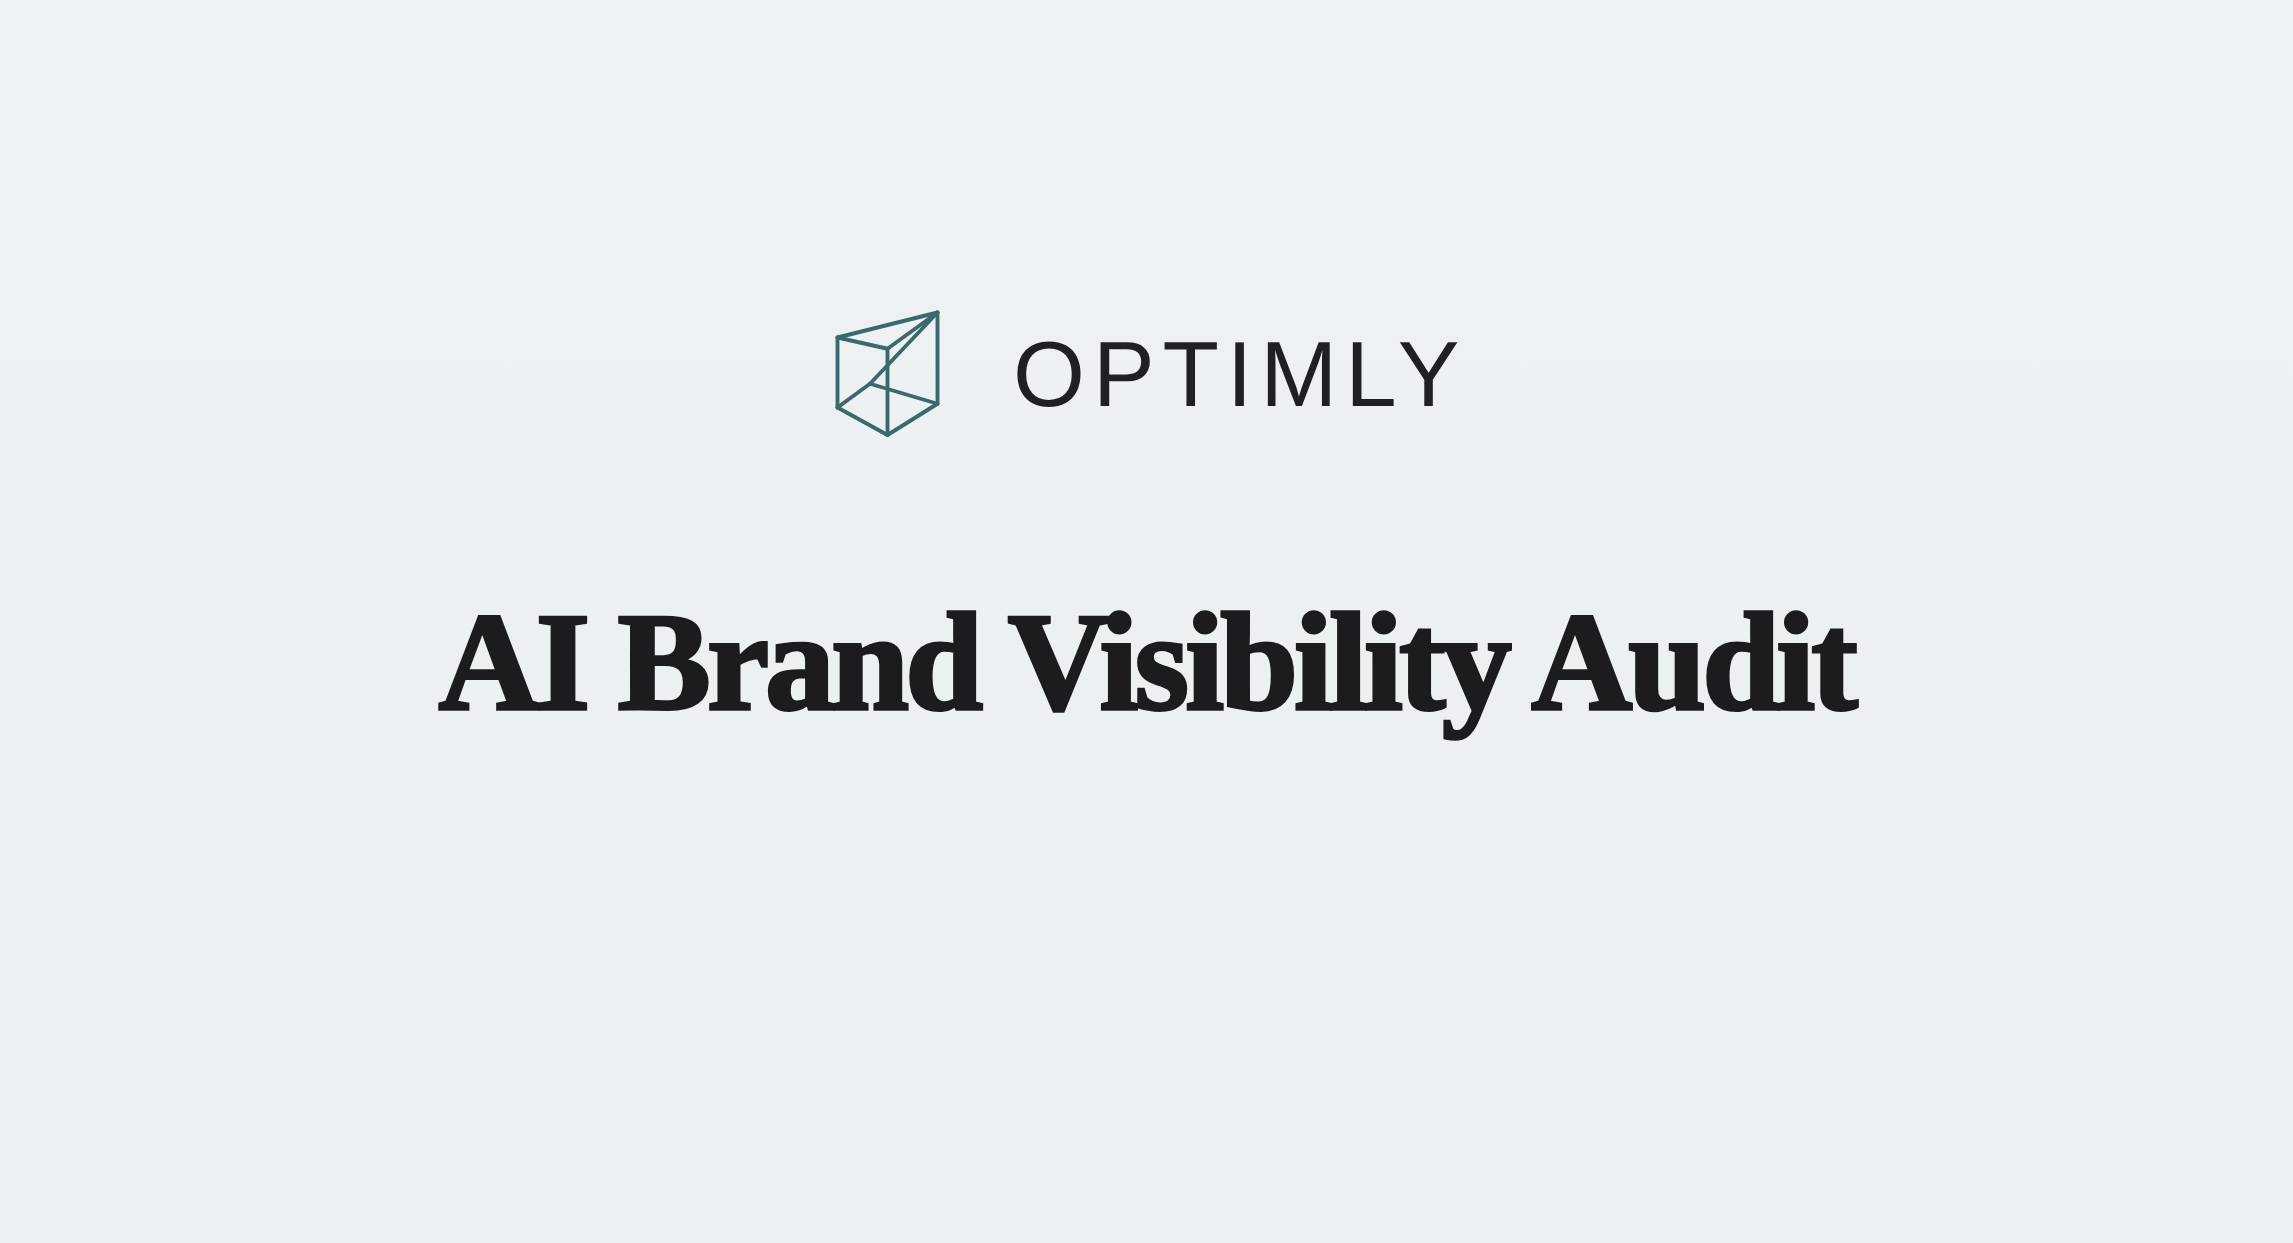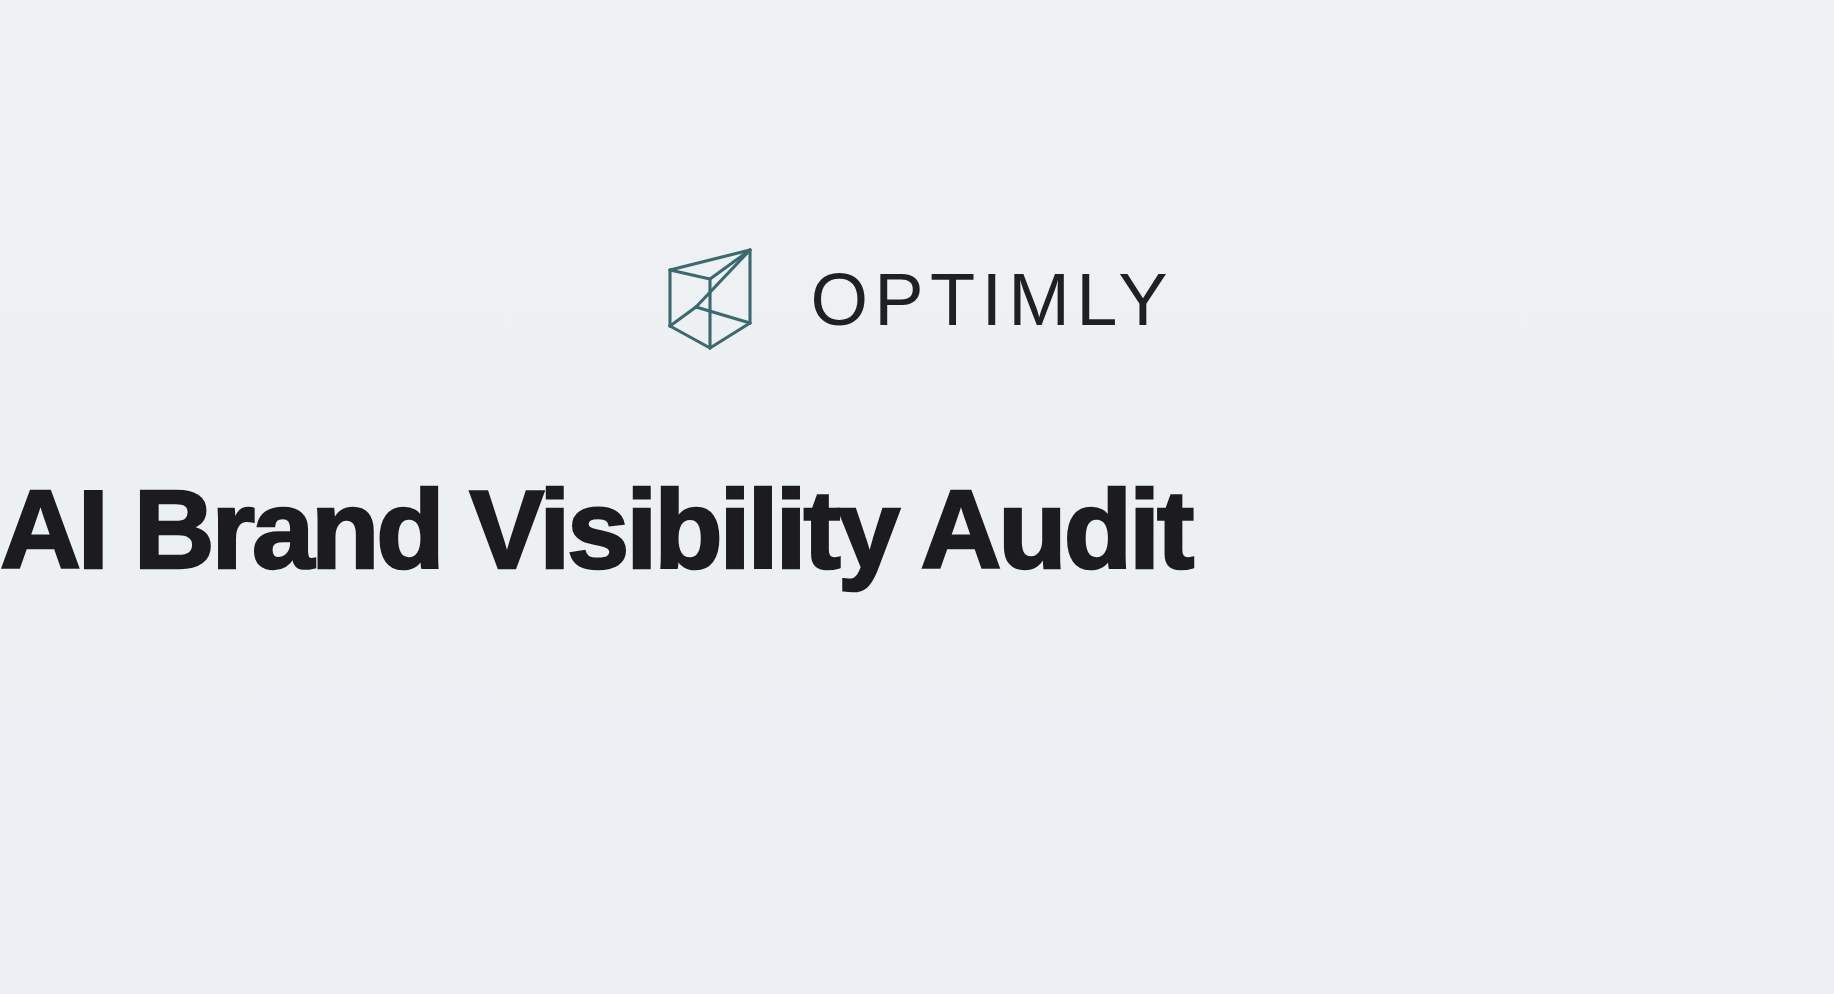--- a/index.html
+++ b/index.html
@@ -57,22 +57,22 @@
     transform: translateY(1px);
     margin-right: -0.085em;
   }
 
   
   .headline {
     position: absolute;
     top: 399px;
     left: 0;
     right: 0;
-    text-align: left;
-    font-family: Liberation Sans, sans-serif;
+    text-align: center;
+    font-family: Liberation Serif, serif;
     font-weight: 700;
     font-size: 112px;
     line-height: 1.0;
     letter-spacing: -0.028em;
     color: #1c1c1e;
     white-space: nowrap;
     
     -webkit-text-stroke: 2.6px #1c1c1e;
     paint-order: stroke fill;
   }

